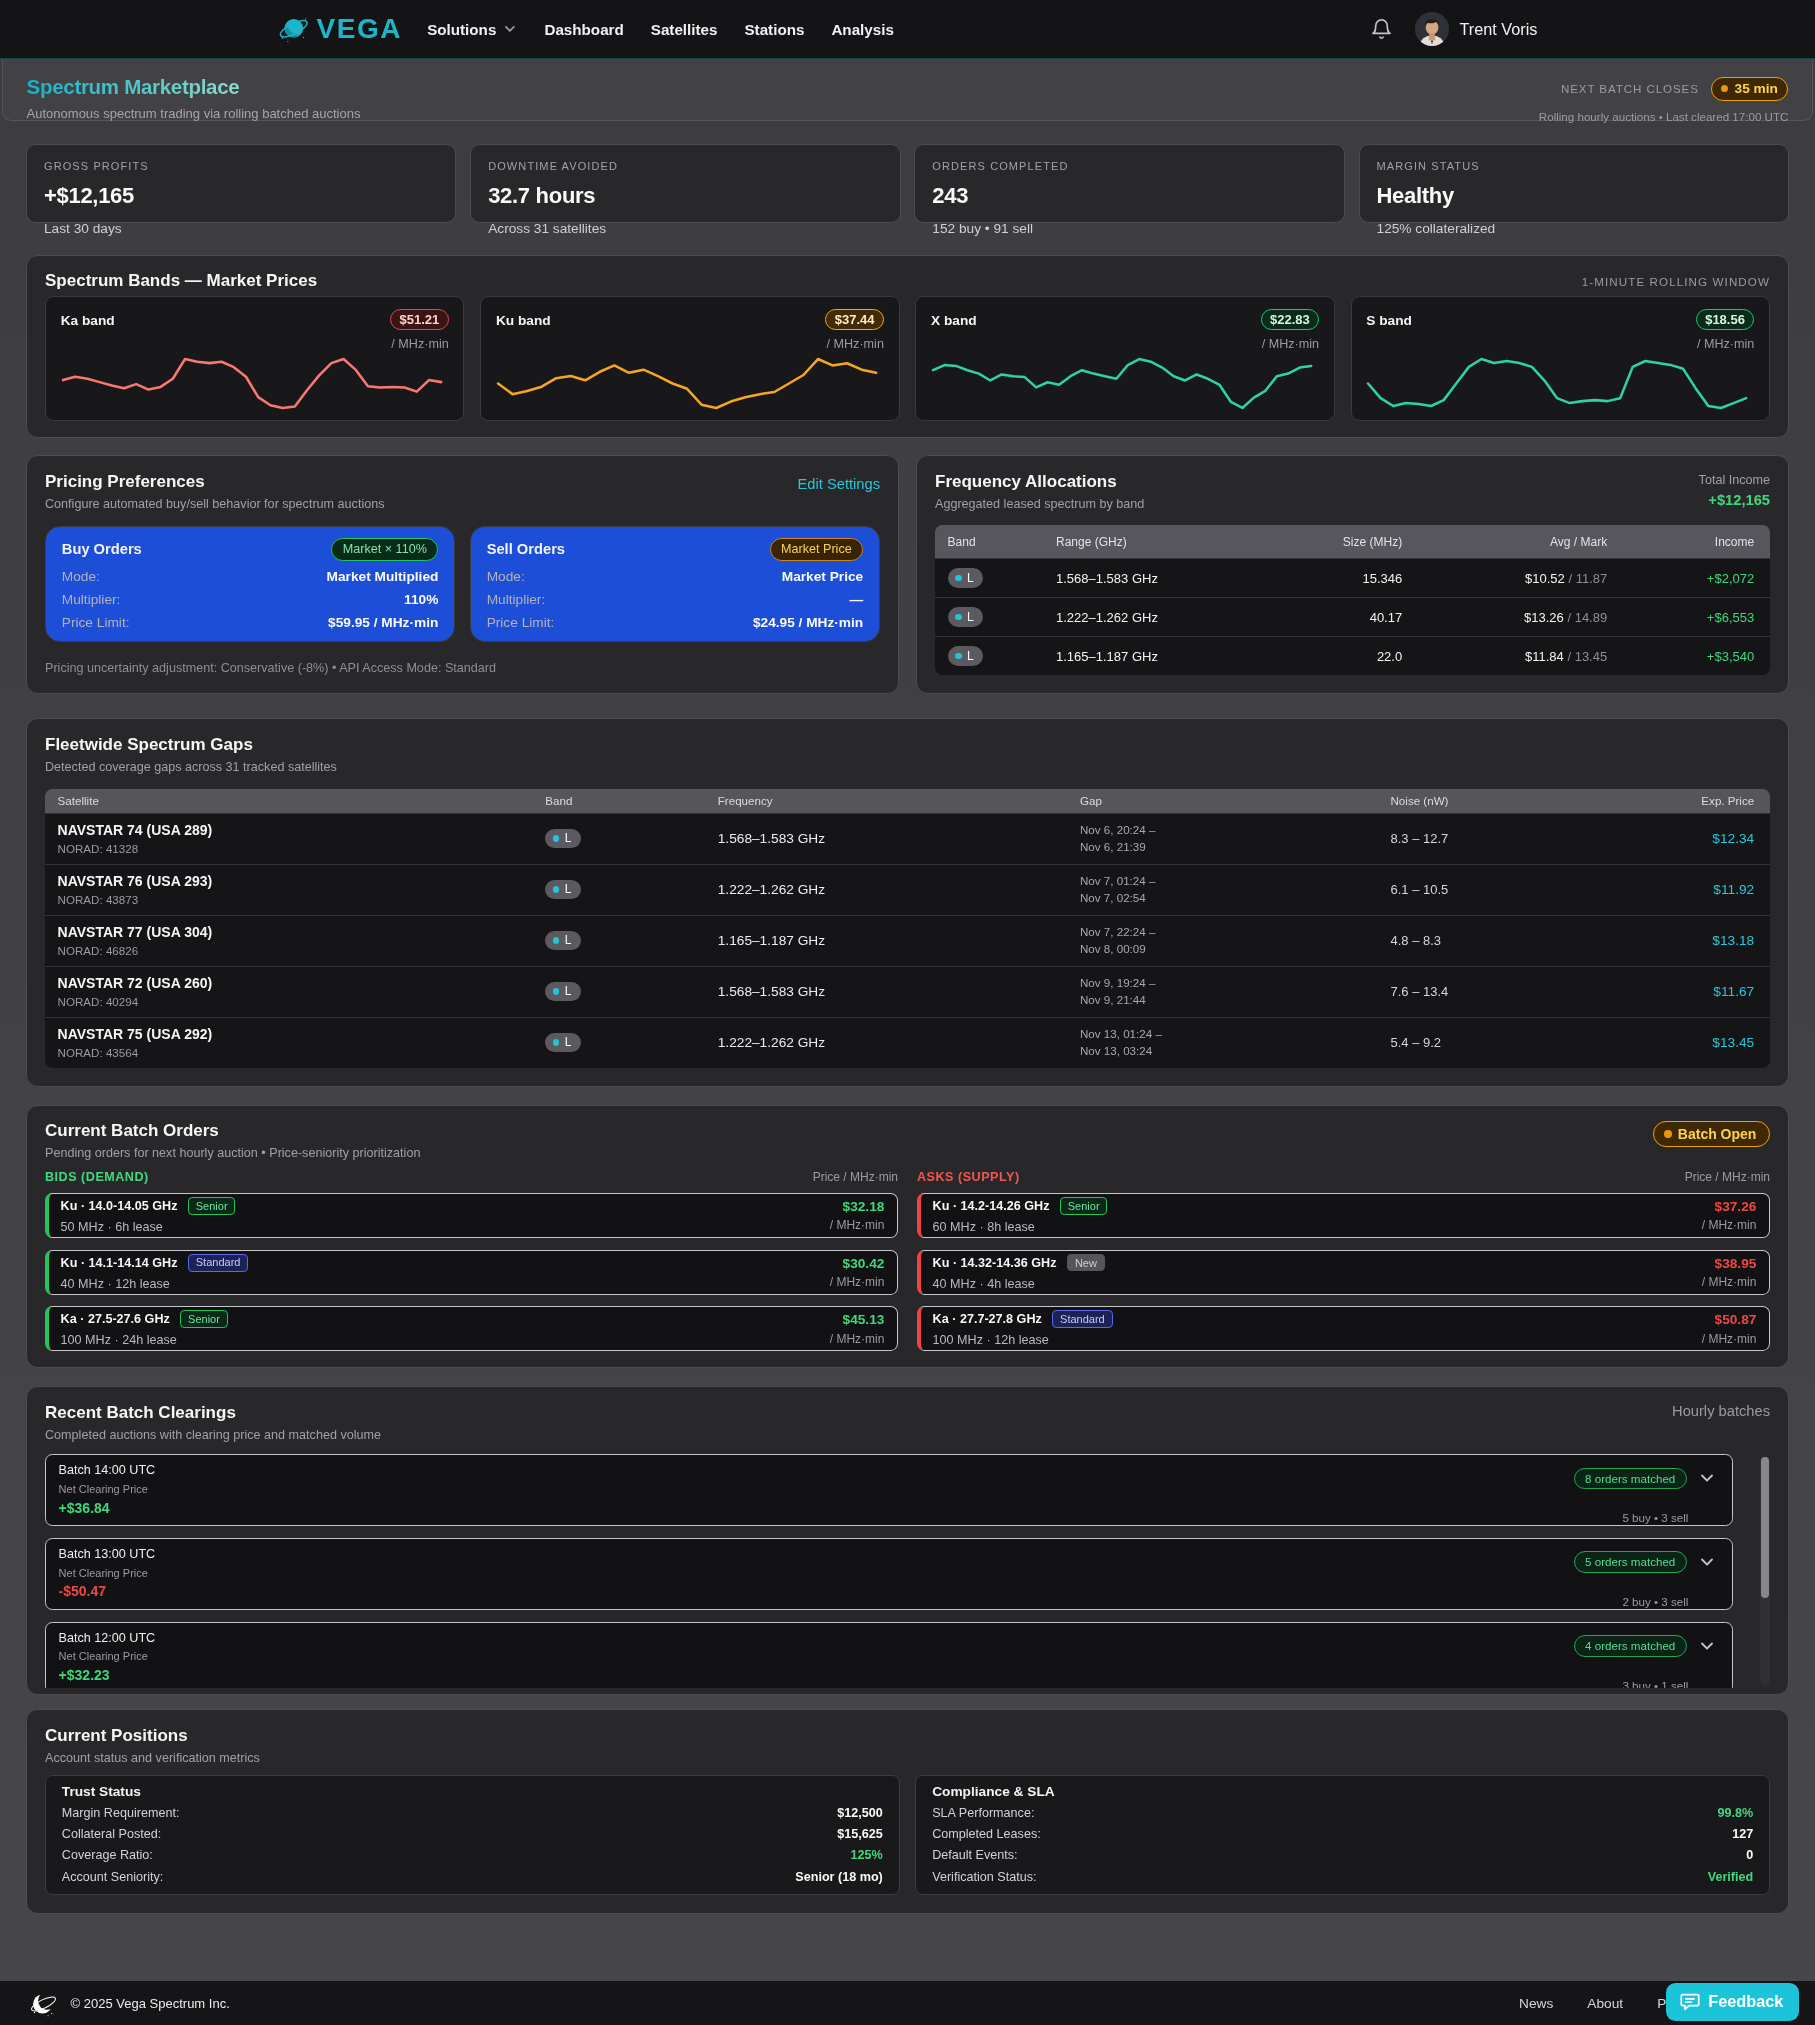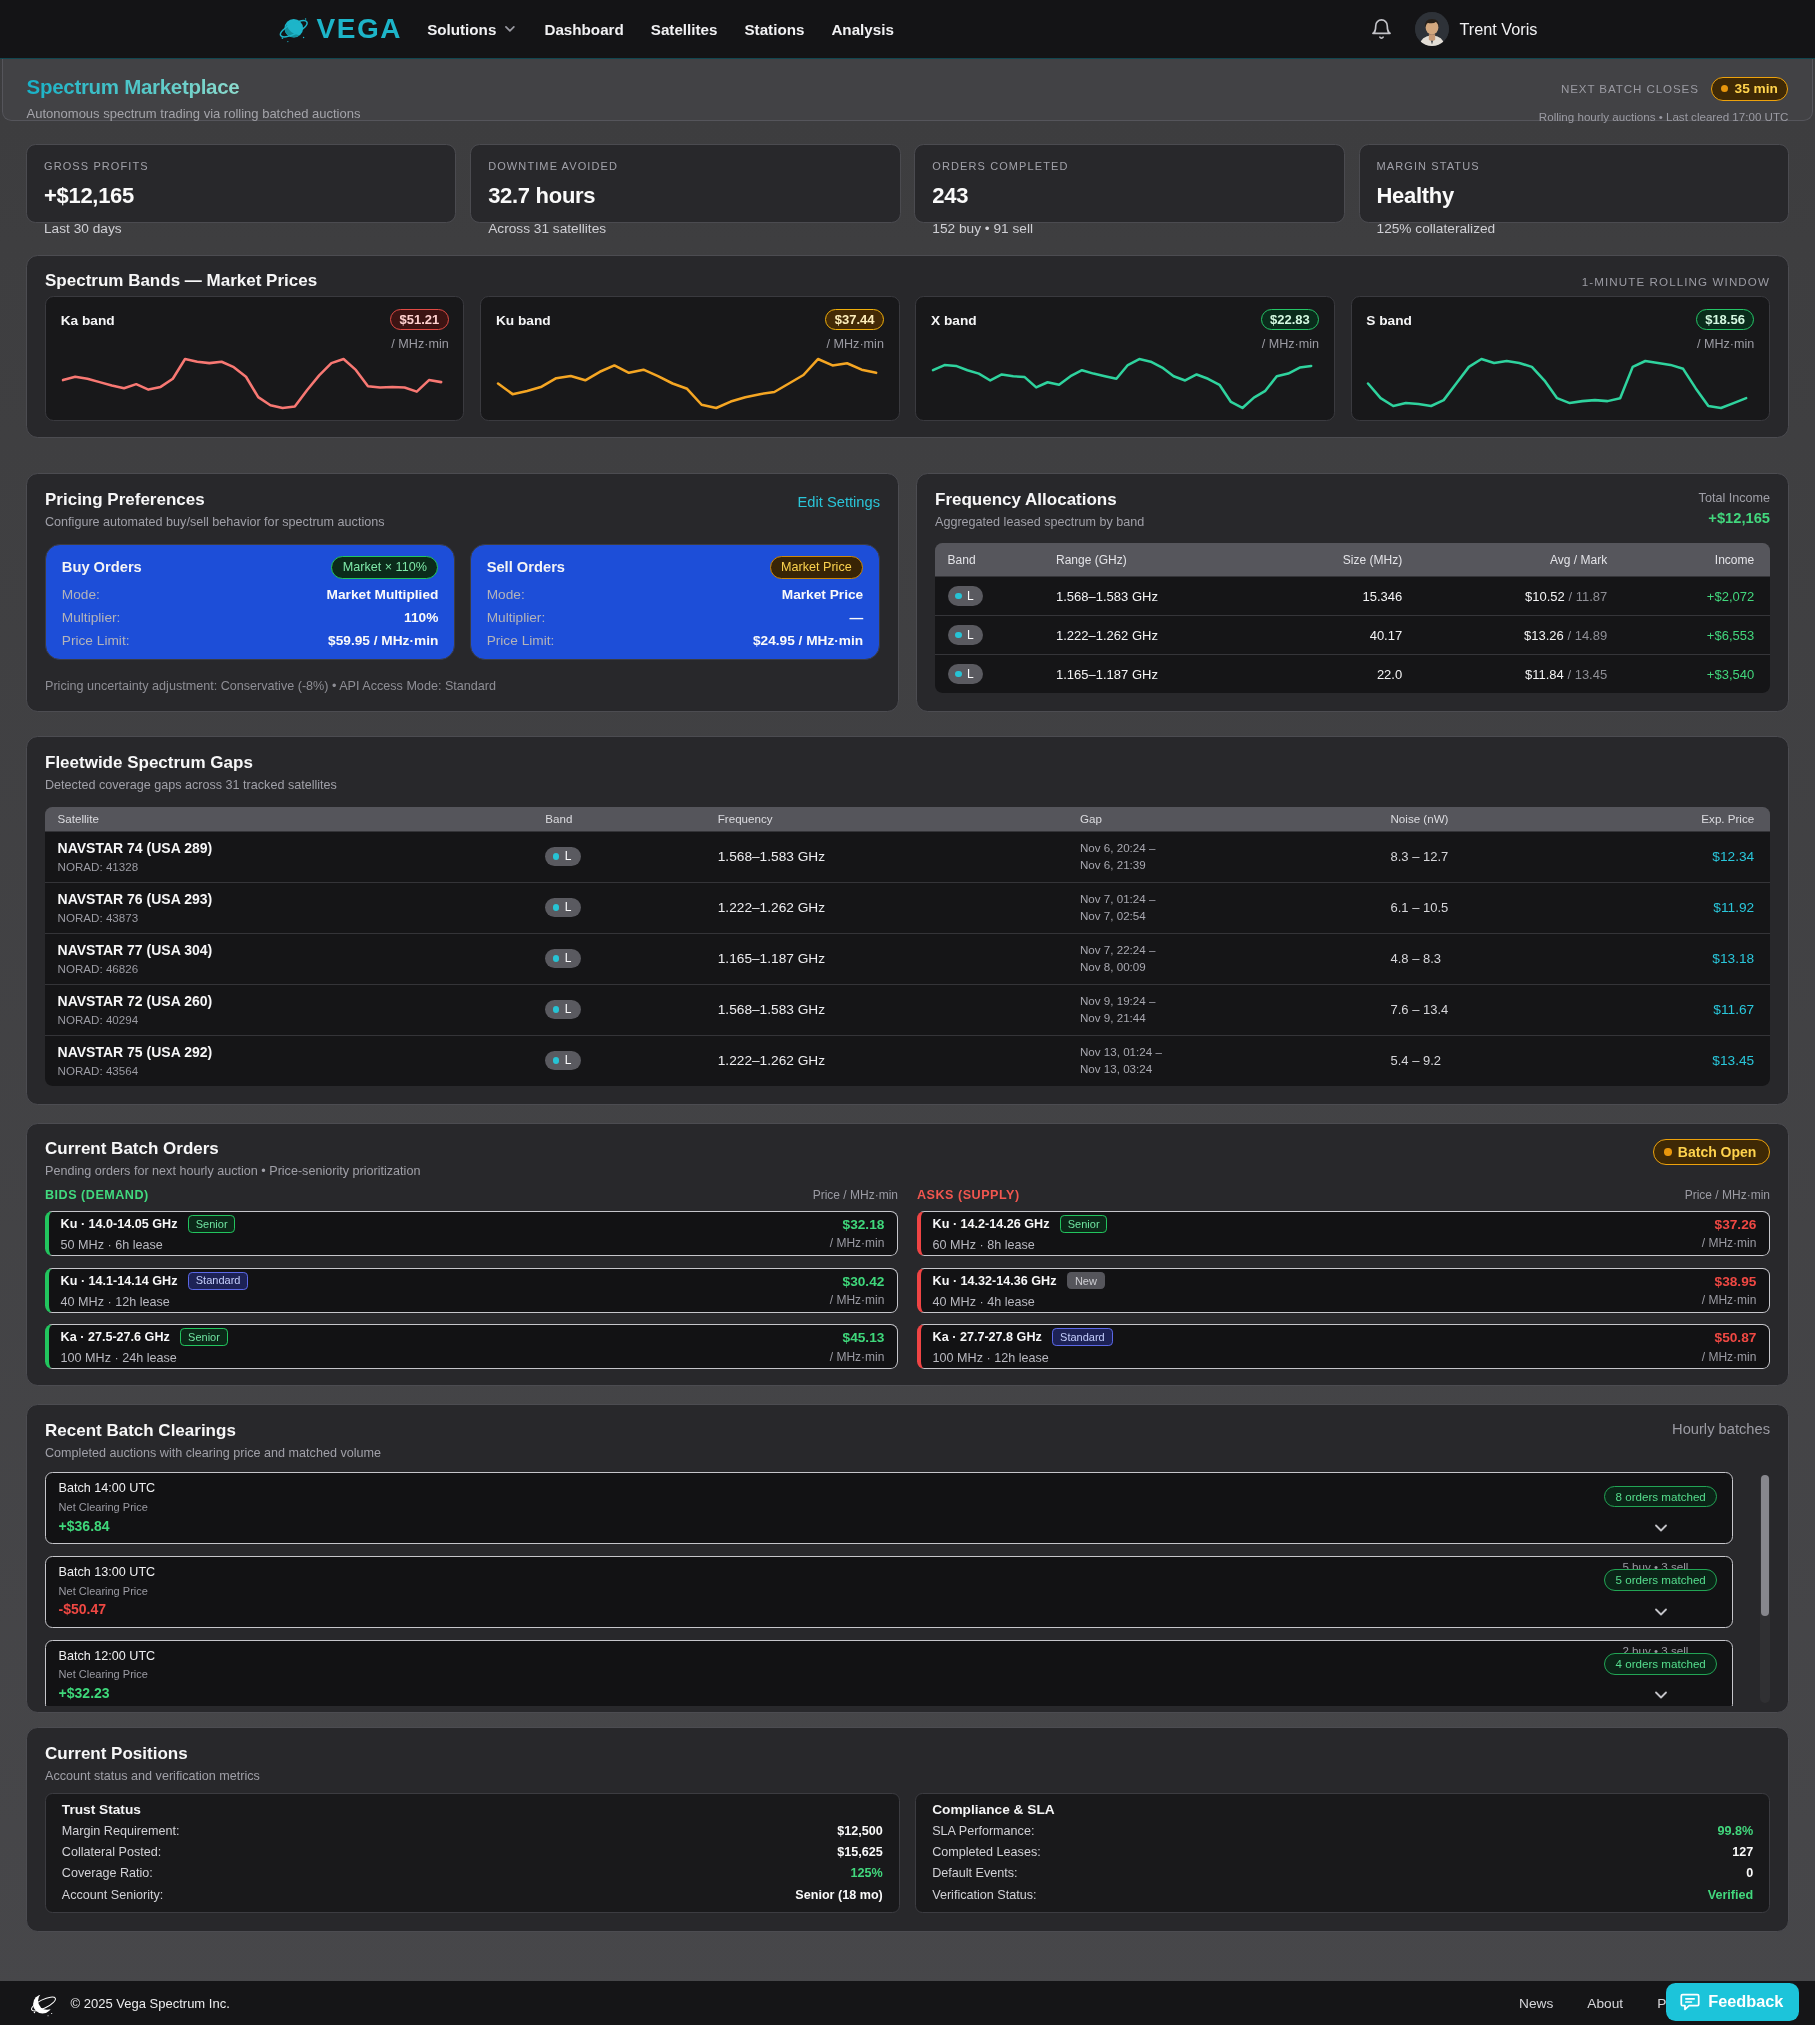--- a/index.html
+++ b/index.html
@@ -57,21 +57,21 @@
   }
   .panel-title { font-size:17px; font-weight:700; color:#f7f7f8; line-height:1.15; }
   .panel-sub { margin-top:5.3px; font-size:12.6px; color:#a0a0a8; }
   
   .stats { display:grid; grid-template-columns:repeat(4,1fr); gap:13.7px; margin-bottom:31.5px; }
   .stat-card { background:#28282b; border:1.1px solid #4b4b50; border-radius:9.5px; padding:15.8px 17px 13.7px 17px; height:79px; }
   .stat-label { font-size:11px; letter-spacing:1.1px; color:#a1a1a9; line-height:1; }
   .stat-value { margin-top:13.7px; font-size:22px; font-weight:700; color:#fafafa; line-height:1; letter-spacing:-0.3px; }
   .stat-sub { margin-top:14.7px; font-size:13.7px; color:#cfcfd4; line-height:1; }
   
-  .bands-panel { margin-bottom:35px; padding-bottom:15.8px; }
+  .bands-panel { margin-bottom:17px; padding-bottom:15.8px; }
   .bands-head { display:flex; justify-content:space-between; align-items:center; margin-bottom:5.3px; }
   .window-label { font-size:11.6px; letter-spacing:1.1px; color:#9b9ba3; }
   .bands-grid { display:grid; grid-template-columns:repeat(4,1fr); gap:15.8px; }
   .band-card { position:relative; background:#18181a; border:1.1px solid #3a3a3f; border-radius:8.4px; padding:11.6px 14.7px; height:125px; }
   .band-top { display:flex; justify-content:space-between; align-items:flex-start; }
   .band-name { font-size:13.7px; font-weight:700; color:#f4f4f5; padding-top:4.2px; }
   .price-pill { font-size:13px; font-weight:700; border-radius:525px; padding:2.1px 8.4px 2.6px 8.4px; border:1.6px solid; }
   .pill-red   { border-color:#e04a44; background:#3c1413; color:#ffd2d0; }
   .pill-amber2{ border-color:#efae0b; background:#432a06; color:#fdeebb; }
   .pill-green { border-color:#25c467; background:#0a2b1b; color:#d3f8e0; }
@@ -152,21 +152,21 @@
   .scroll-wrap { position:relative; margin-top:12.6px; height:234px; overflow:hidden; padding-right:37px; }
   .clear-card {
     background:#121214; border:1.1px solid #c6c6cb; border-radius:7.4px;
     height:72px; margin-bottom:11.6px; padding:7.9px 14.7px 0 12.6px;
     display:flex; justify-content:space-between;
   }
   .cc-batch { font-size:12.6px; color:#f0f0f2; }
   .cc-ncp { margin-top:5.8px; font-size:11px; color:#9b9ba3; }
   .cc-val { margin-top:4.7px; font-size:14px; font-weight:700; }
   .cc-right { text-align:right; padding-top:4.2px; }
-  .cc-pill-row { display:flex; align-items:center; gap:10.5px; justify-content:flex-end;flex-direction:column; }
+  .cc-pill-row { display:flex; align-items:center; gap:10.5px; justify-content:flex-end; }
   .matched-pill { font-size:11.6px; color:#55dd8d; border:1.1px solid #22a555; background:#0b2417; border-radius:525px; padding:3.2px 10.5px 3.7px 10.5px; }
   .cc-sub { margin-top:22px; font-size:11.6px; color:#9b9ba3; padding-right:29px; }
   .sb-track { position:absolute; top:2.1px; bottom:3.2px; right:0; width:10.5px; border-radius:5.3px; background:#303033; }
   .sb-thumb { position:absolute; top:0; left:1.1px; width:8.4px; height:62%; border-radius:4.2px; background:#87878d; }
   
   .pos-grid { display:grid; grid-template-columns:1fr 1fr; gap:15.8px; margin-top:9.5px; }
   .pos-card { background:#19191b; border:1.1px solid #3c3c41; border-radius:7.4px; padding:8.4px 15.8px 9.5px 15.8px; }
   .pos-card-title { font-size:13.7px; font-weight:700; margin-bottom:4px; }
   .pos-row { display:flex; justify-content:space-between; font-size:12.6px; margin-top:6.8px; line-height:1.15; }
   .pos-row .k { color:#d2d2d7; }

